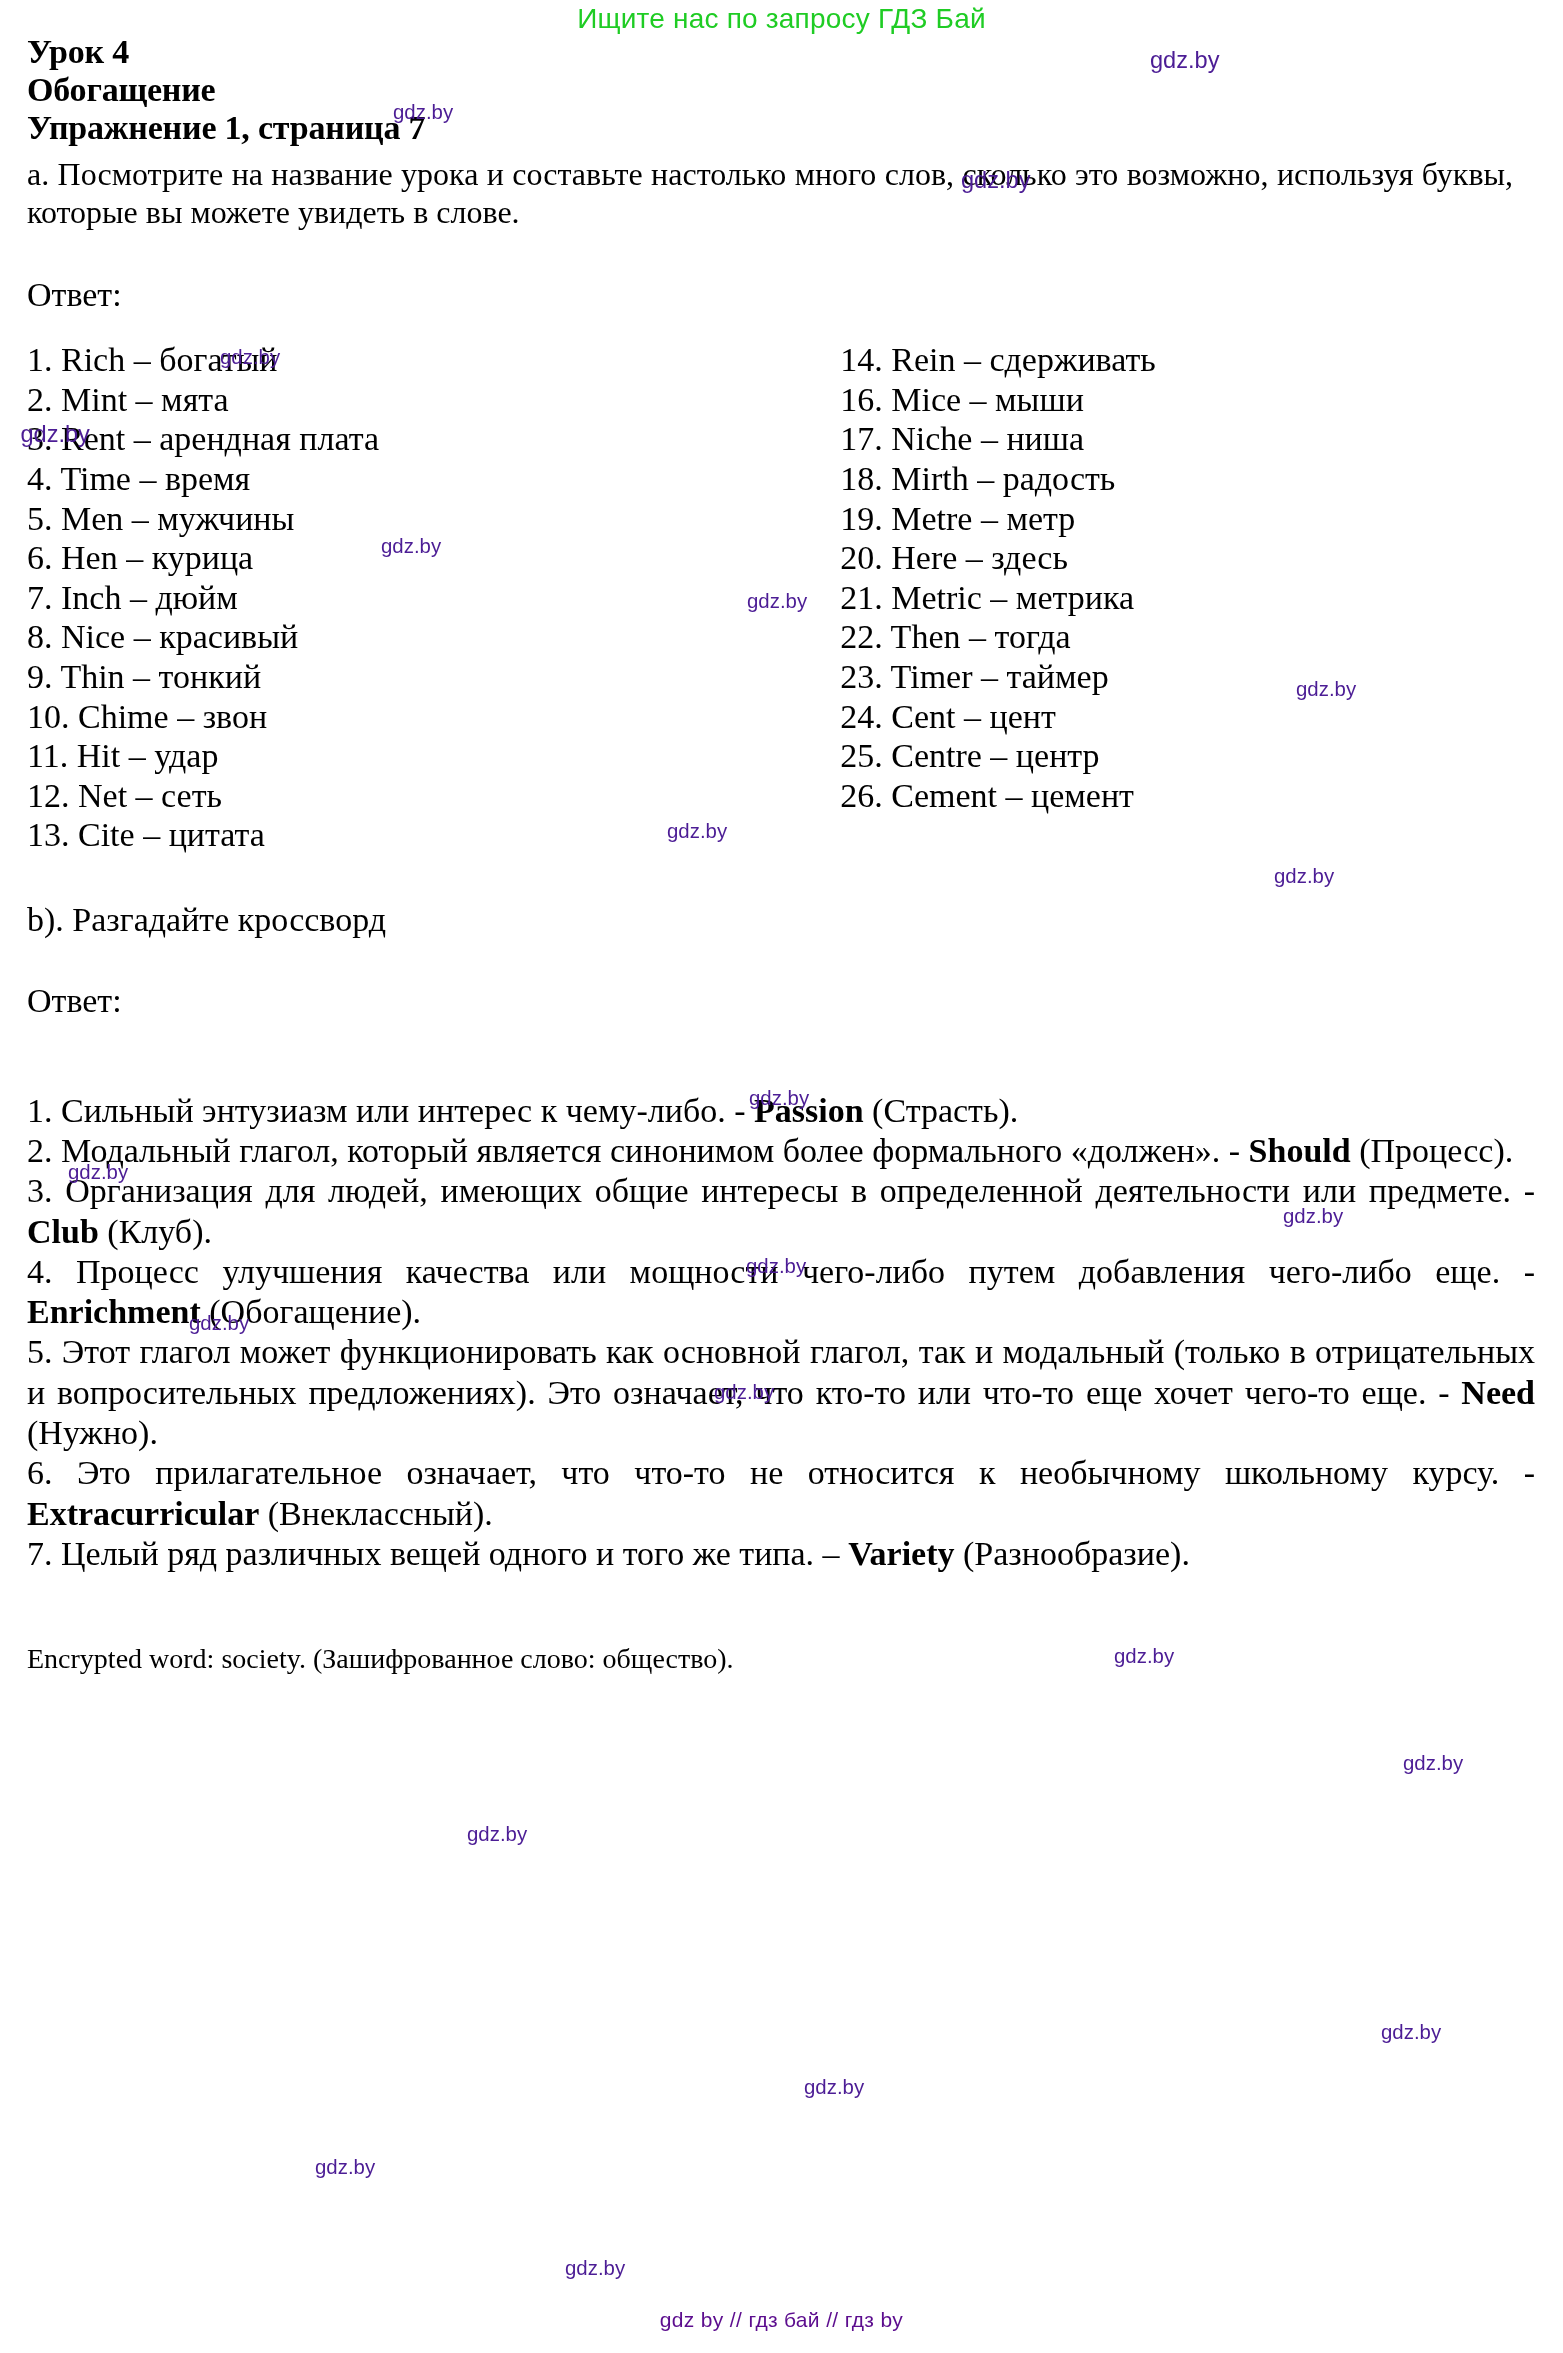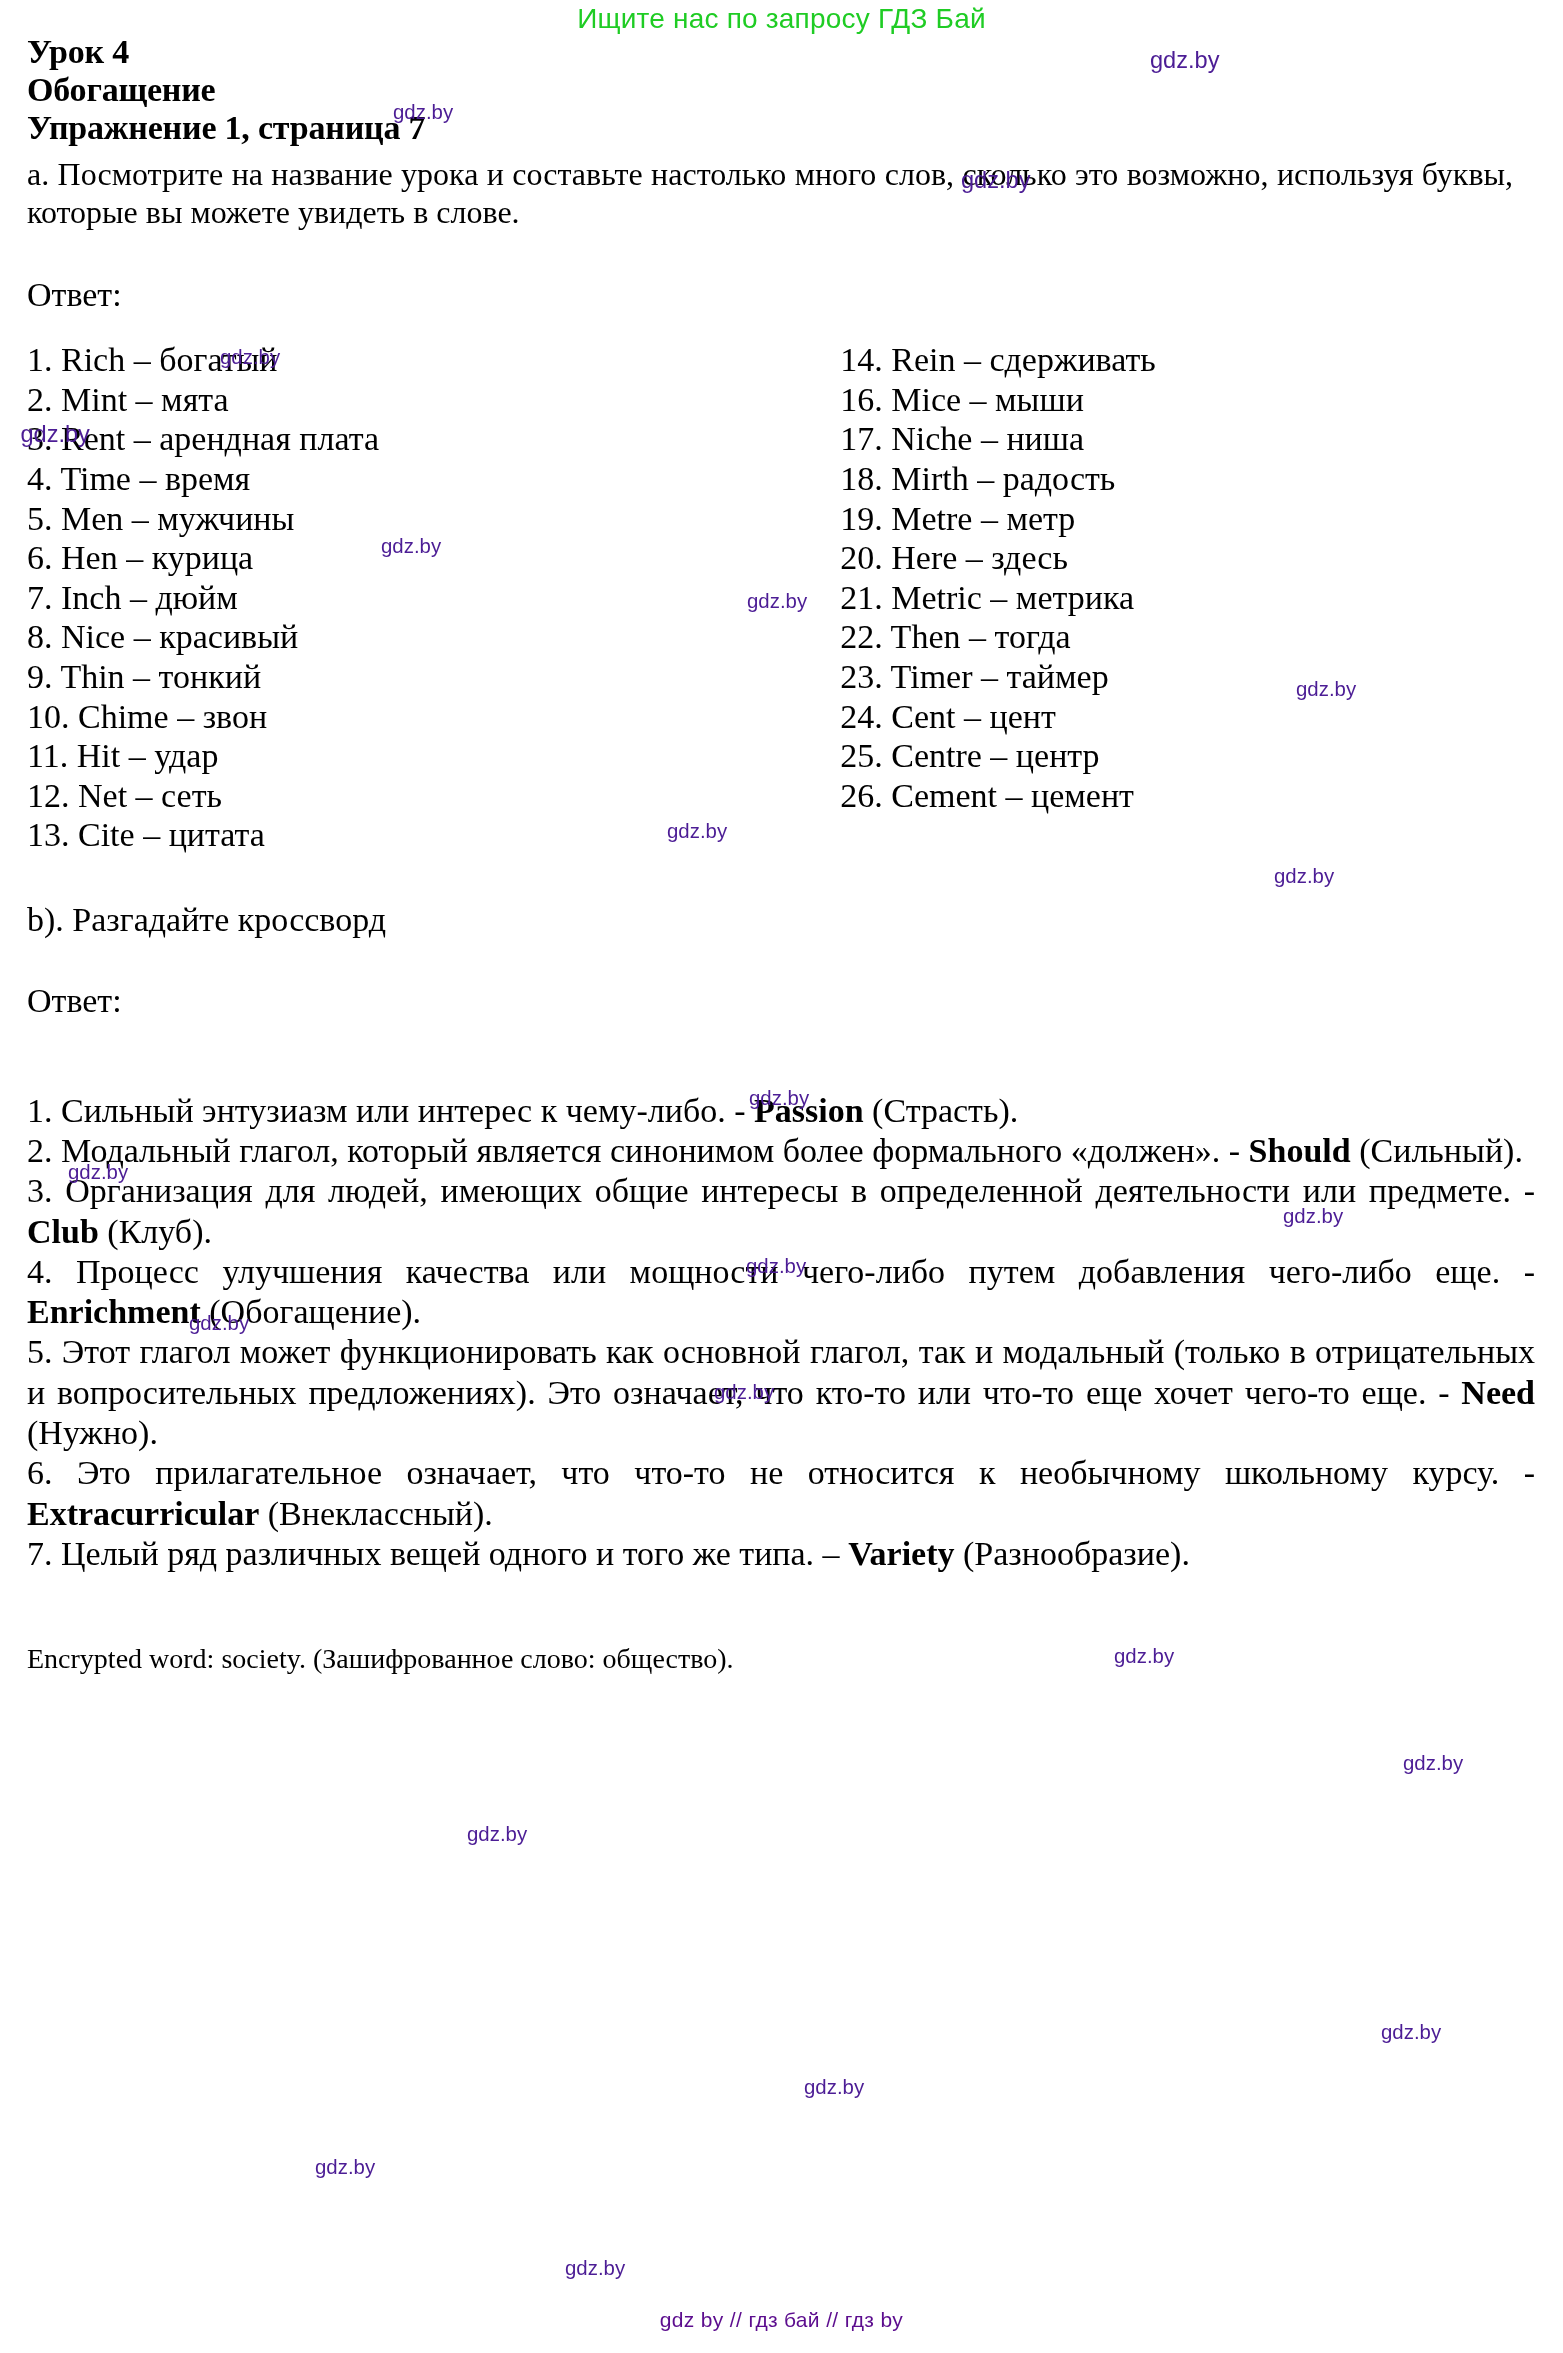--- a/index.html
+++ b/index.html
@@ -193,21 +193,21 @@
         <p class="word-item">26. Cement – цемент</p>
       </div>
     </div>
 
     <p class="sub-task">b). Разгадайте кроссворд</p>
 
     <p class="answer-label-2">Ответ:</p>
 
     <div class="clues">
       <p class="clue"><span>1. Сильный энтузиазм или интерес к чему-либо. - </span><b>Passion</b><span> (Страсть).</span></p>
-      <p class="clue"><span>2. Модальный глагол, который является синонимом более формального «должен». - </span><b>Should</b><span> (Сильный).</span></p>
+      <p class="clue"><span>2. Модальный глагол, который является синонимом более формального «должен». - </span><b>Should</b><span> (Процесс).</span></p>
       <p class="clue"><span>3. Организация для людей, имеющих общие интересы в определенной деятельности или предмете. - </span><b>Club</b><span> (Клуб).</span></p>
       <p class="clue"><span>4. Процесс улучшения качества или мощности чего-либо путем добавления чего-либо еще. - </span><b>Enrichment</b><span> (Обогащение).</span></p>
       <p class="clue"><span>5. Этот глагол может функционировать как основной глагол, так и модальный (только в отрицательных и вопросительных предложениях). Это означает, что кто-то или что-то еще хочет чего-то еще. - </span><b>Need</b><span> (Нужно).</span></p>
       <p class="clue"><span>6. Это прилагательное означает, что что-то не относится к необычному школьному курсу. - </span><b>Extracurricular</b><span> (Внеклассный).</span></p>
       <p class="clue"><span>7. Целый ряд различных вещей одного и того же типа. – </span><b>Variety</b><span> (Разнообразие).</span></p>
     </div>
 
     <p class="encrypted">Encrypted word: society. (Зашифрованное слово: общество).</p>
 
   </div>

